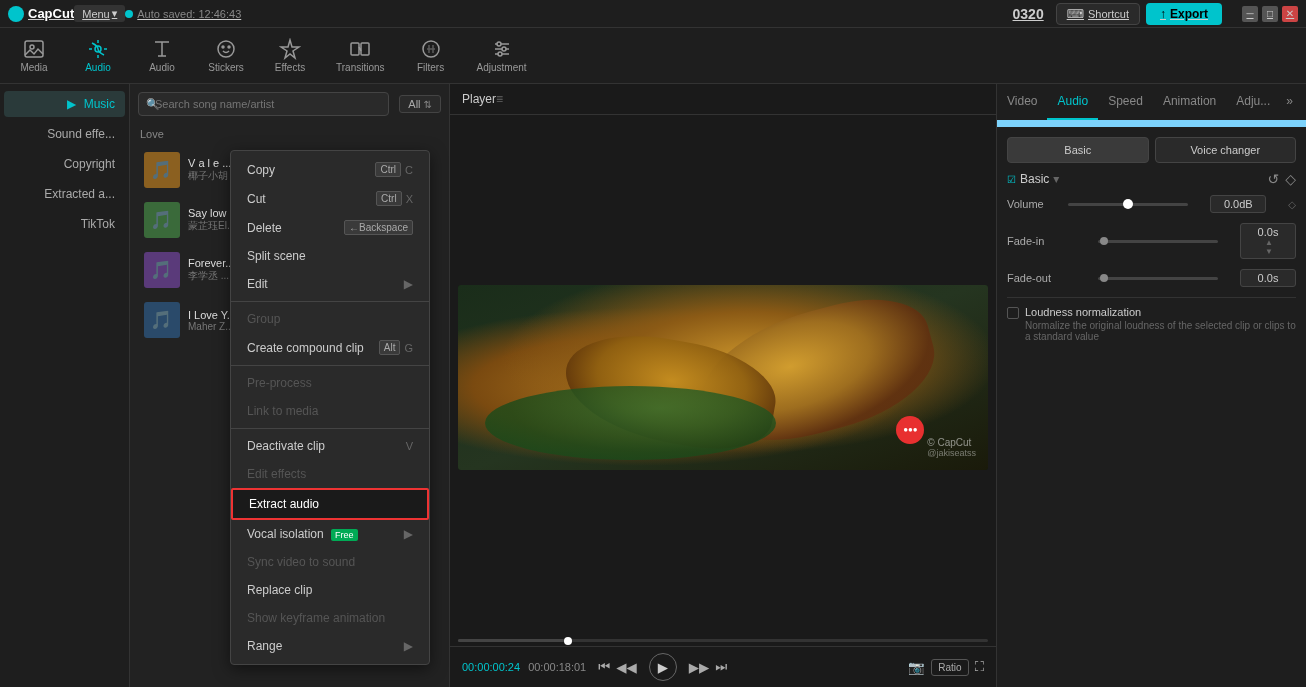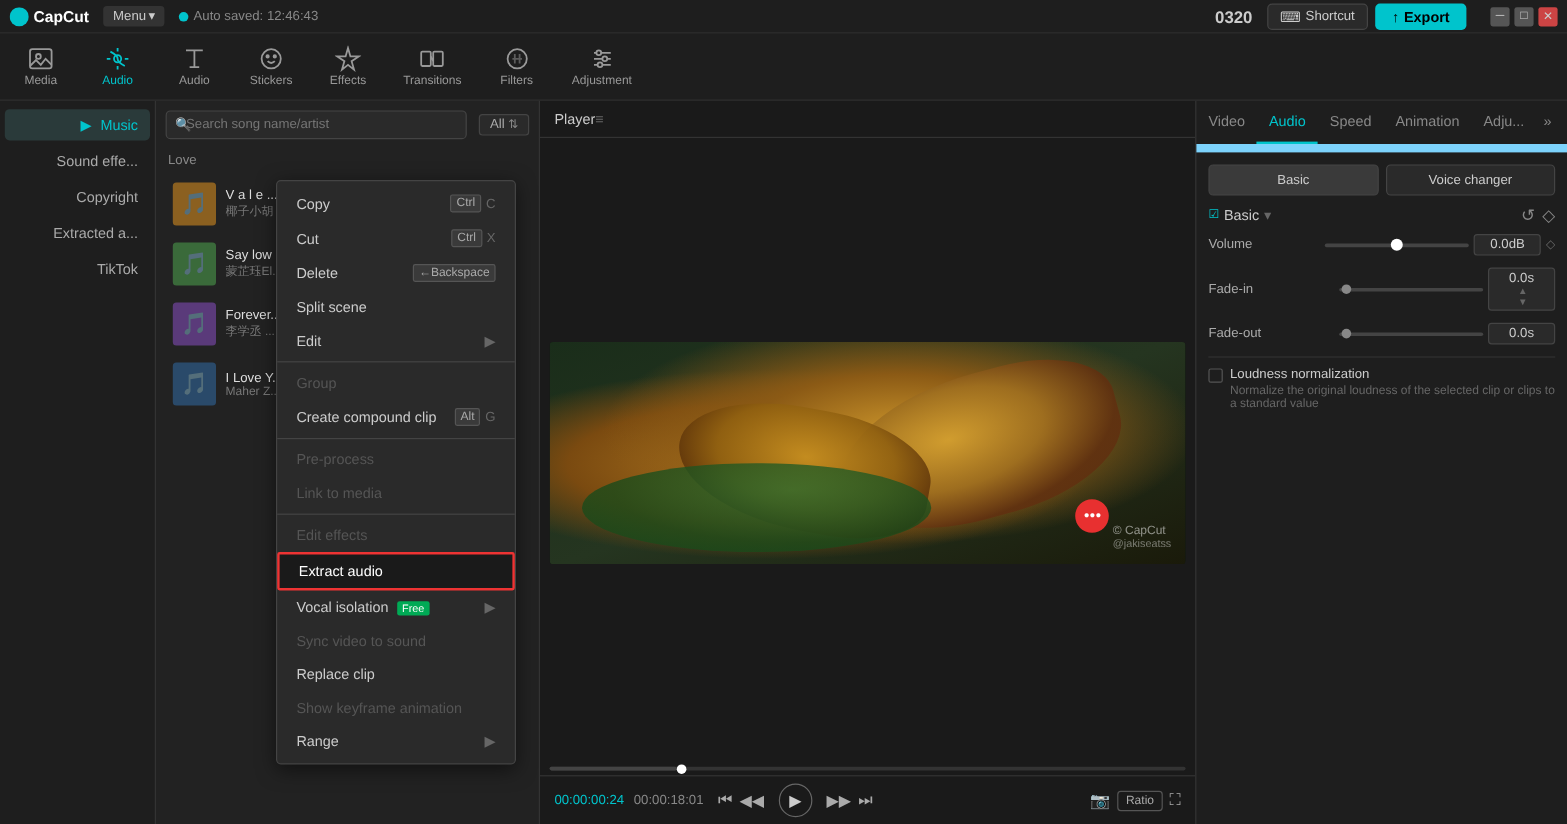--- a/index.html
+++ b/index.html
@@ -1,19 +1,19 @@
 <!DOCTYPE html>
 <html><head>
   <meta charset="utf-8">
   <style>
     * { box-sizing: border-box; margin: 0; padding: 0; }
     body { background: #1a1a1a; color: #ccc; font-family: 'Segoe UI', Arial, sans-serif; font-size: 12px; width: 1306px; height: 687px; overflow: hidden; }
 
     
-    .top-bar { display: flex; align-items: center; background: #1e1e1e; height: 28px; border-bottom: 1px solid #333; padding: 0 8px; gap: 12px; }
+    .top-bar { display: flex; align-items: center; background: #1e1e1e; height: 28px; border-bottom: 1px solid #333; padding: 0 8px; gap: 0; text-decoration: underline; }
     .brand-logo { color: #fff; font-weight: bold; font-size: 13px; display: flex; align-items: center; gap: 4px; }
     .brand-logo svg { fill: #00c4cc; }
     .menu-btn { background: #333; color: #ccc; border: none; padding: 2px 8px; border-radius: 3px; cursor: pointer; font-size: 11px; display: flex; align-items: center; gap: 2px; }
     .autosave { color: #888; font-size: 11px; display: flex; align-items: center; gap: 4px; }
     .autosave-dot { width: 8px; height: 8px; background: #00c4cc; border-radius: 50%; }
     .shortcut-btn { background: #2a2a2a; color: #ccc; border: 1px solid #444; padding: 3px 10px; border-radius: 4px; cursor: pointer; font-size: 11px; display: flex; align-items: center; gap: 4px; }
     .export-btn { background: #00c4cc; color: #000; border: none; padding: 4px 14px; border-radius: 4px; cursor: pointer; font-weight: bold; font-size: 12px; display: flex; align-items: center; gap: 4px; }
     .win-controls { display: flex; gap: 4px; margin-left: 8px; }
     .win-btn { width: 16px; height: 16px; border-radius: 2px; border: none; background: #555; cursor: pointer; font-size: 10px; color: #ccc; display: flex; align-items: center; justify-content: center; }
 
@@ -79,21 +79,21 @@
     .panel-content { flex: 1; padding: 10px; overflow-y: auto; }
     .panel-row { display: flex; gap: 6px; margin-bottom: 8px; }
     .panel-btn { flex: 1; background: #2a2a2a; border: 1px solid #444; border-radius: 4px; padding: 6px; color: #ccc; cursor: pointer; font-size: 11px; text-align: center; }
     .panel-btn.active { background: #3a3a3a; }
     .section-header { display: flex; align-items: center; justify-content: space-between; margin-bottom: 8px; }
     .section-title { color: #ccc; font-size: 12px; display: flex; align-items: center; gap: 4px; }
     .section-icons { display: flex; gap: 6px; }
     .section-icon-btn { background: none; border: none; color: #888; cursor: pointer; font-size: 14px; }
     .prop-row { display: flex; align-items: center; justify-content: space-between; margin-bottom: 10px; }
     .prop-label { color: #aaa; font-size: 11px; }
-    .prop-control { display: flex; align-items: center; gap: 4px; }
+    .prop-control { display: flex; align-items: center; gap: 22px; }
     .prop-slider { width: 120px; -webkit-appearance: none; height: 3px; background: #444; border-radius: 2px; outline: none; }
     .prop-slider::-webkit-slider-thumb { -webkit-appearance: none; width: 10px; height: 10px; background: #fff; border-radius: 50%; cursor: pointer; }
     .prop-value { background: #2a2a2a; border: 1px solid #444; border-radius: 3px; padding: 2px 6px; color: #ccc; font-size: 11px; width: 56px; text-align: center; }
     .prop-diamond { color: #666; font-size: 10px; cursor: pointer; }
     .checkbox-row { display: flex; align-items: flex-start; gap: 6px; margin-bottom: 8px; }
     .checkbox { width: 12px; height: 12px; border: 1px solid #555; border-radius: 2px; background: none; flex-shrink: 0; margin-top: 1px; }
     .normalize-label { color: #ccc; font-size: 11px; }
     .normalize-desc { color: #666; font-size: 10px; margin-top: 2px; }
 
     .all-filter-btn { background: #2a2a2a; border: 1px solid #444; border-radius: 3px; color: #aaa; padding: 2px 8px; font-size: 11px; cursor: pointer; margin-left: 4px; }
@@ -337,20 +337,26 @@
           </div>
         </div>
         <div class="ctx-separator"></div>
         <div class="ctx-item disabled">
           <span>Pre-process</span>
         </div>
         <div class="ctx-item disabled">
           <span>Link to media</span>
         </div>
         <div class="ctx-separator"></div>
+        <div class="ctx-item">
+          <span>Deactivate clip</span>
+          <div class="ctx-shortcut">
+            <span>V</span>
+          </div>
+        </div>
         <div class="ctx-item disabled">
           <span>Edit effects</span>
         </div>
         <div class="ctx-item highlighted">
           <span>Extract audio</span>
         </div>
         <div class="ctx-item">
           <span>Vocal isolation <span class="ctx-badge">Free</span></span>
           <span class="ctx-arrow">▶</span>
         </div>

